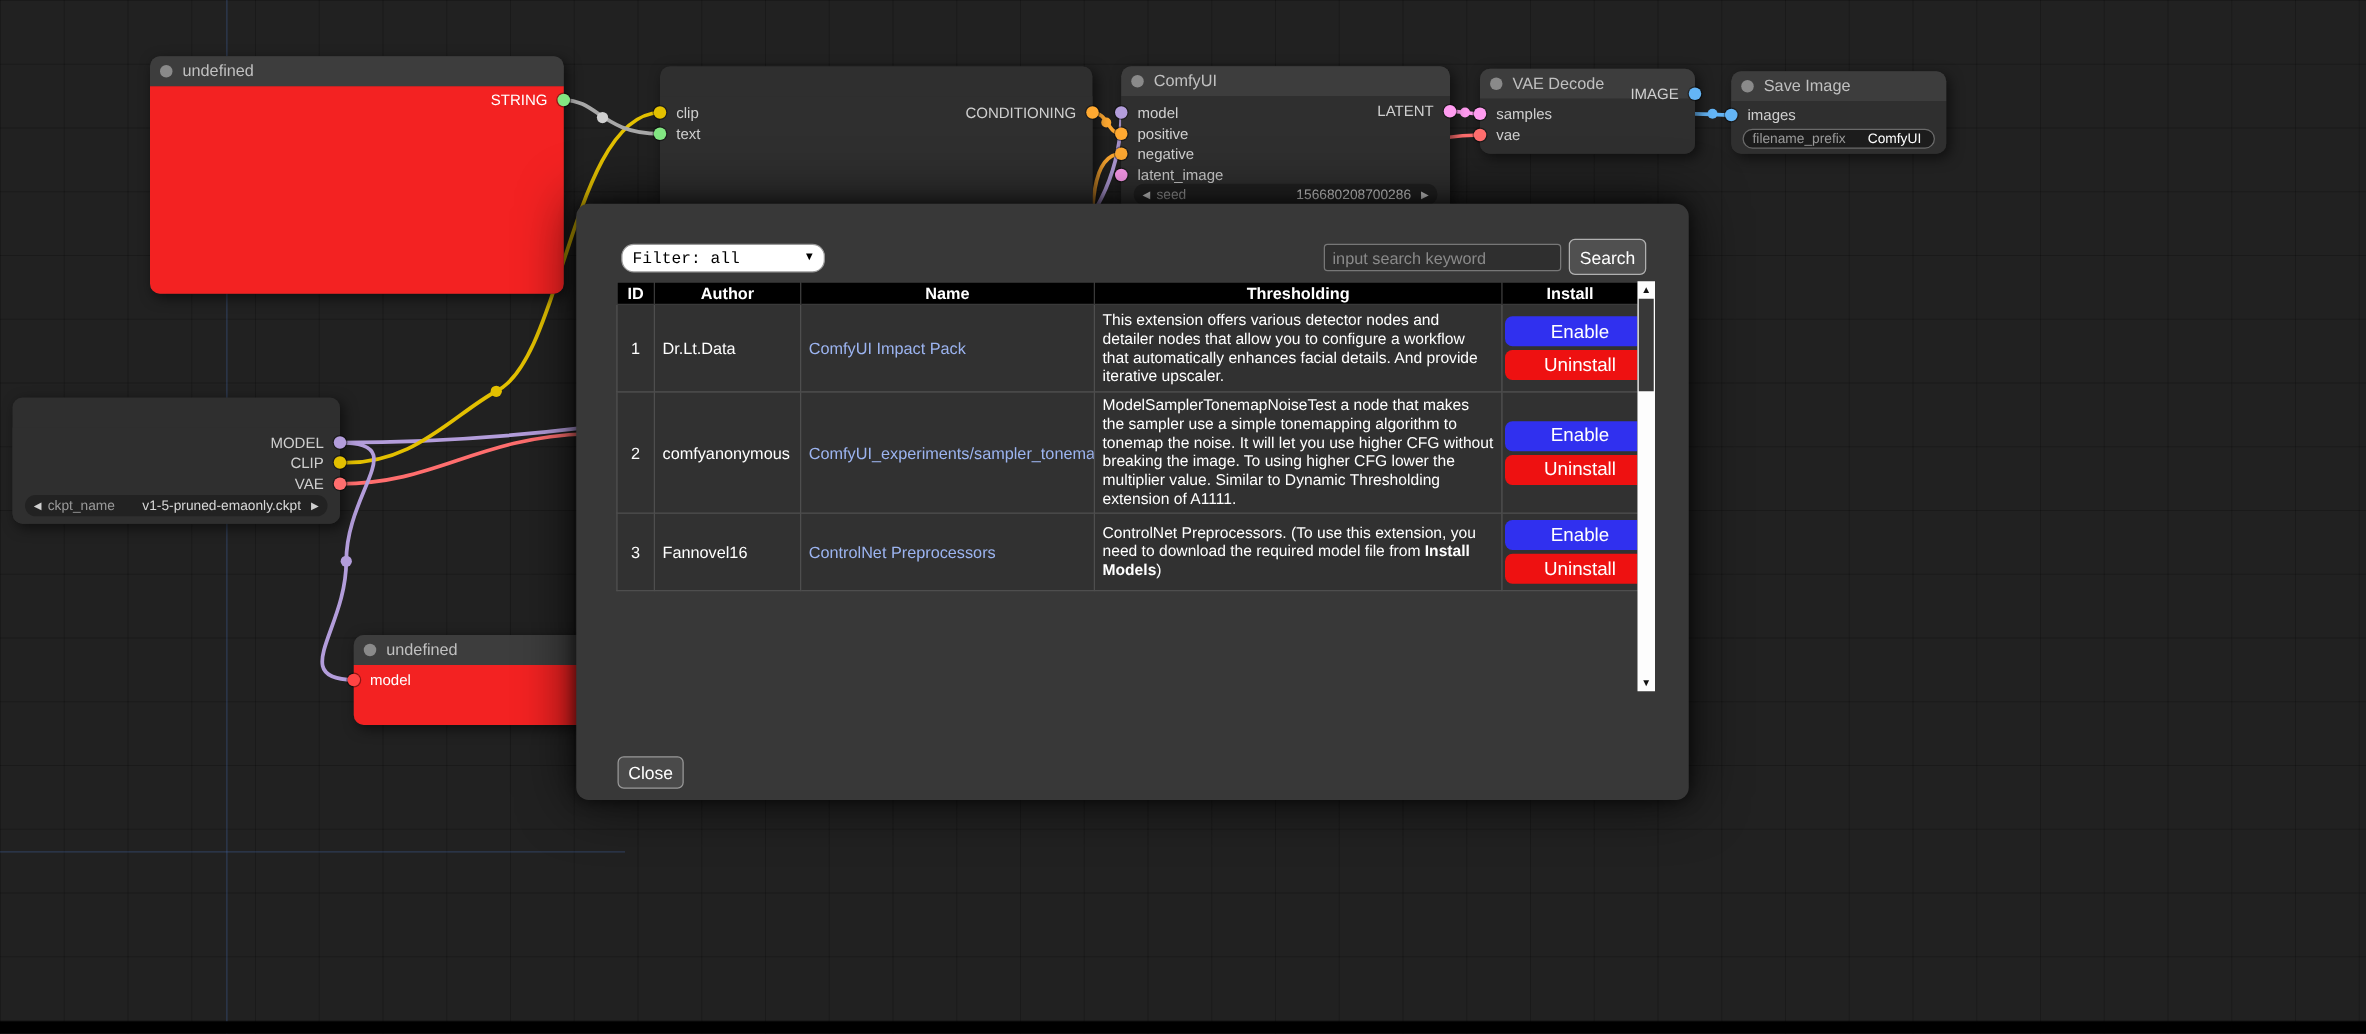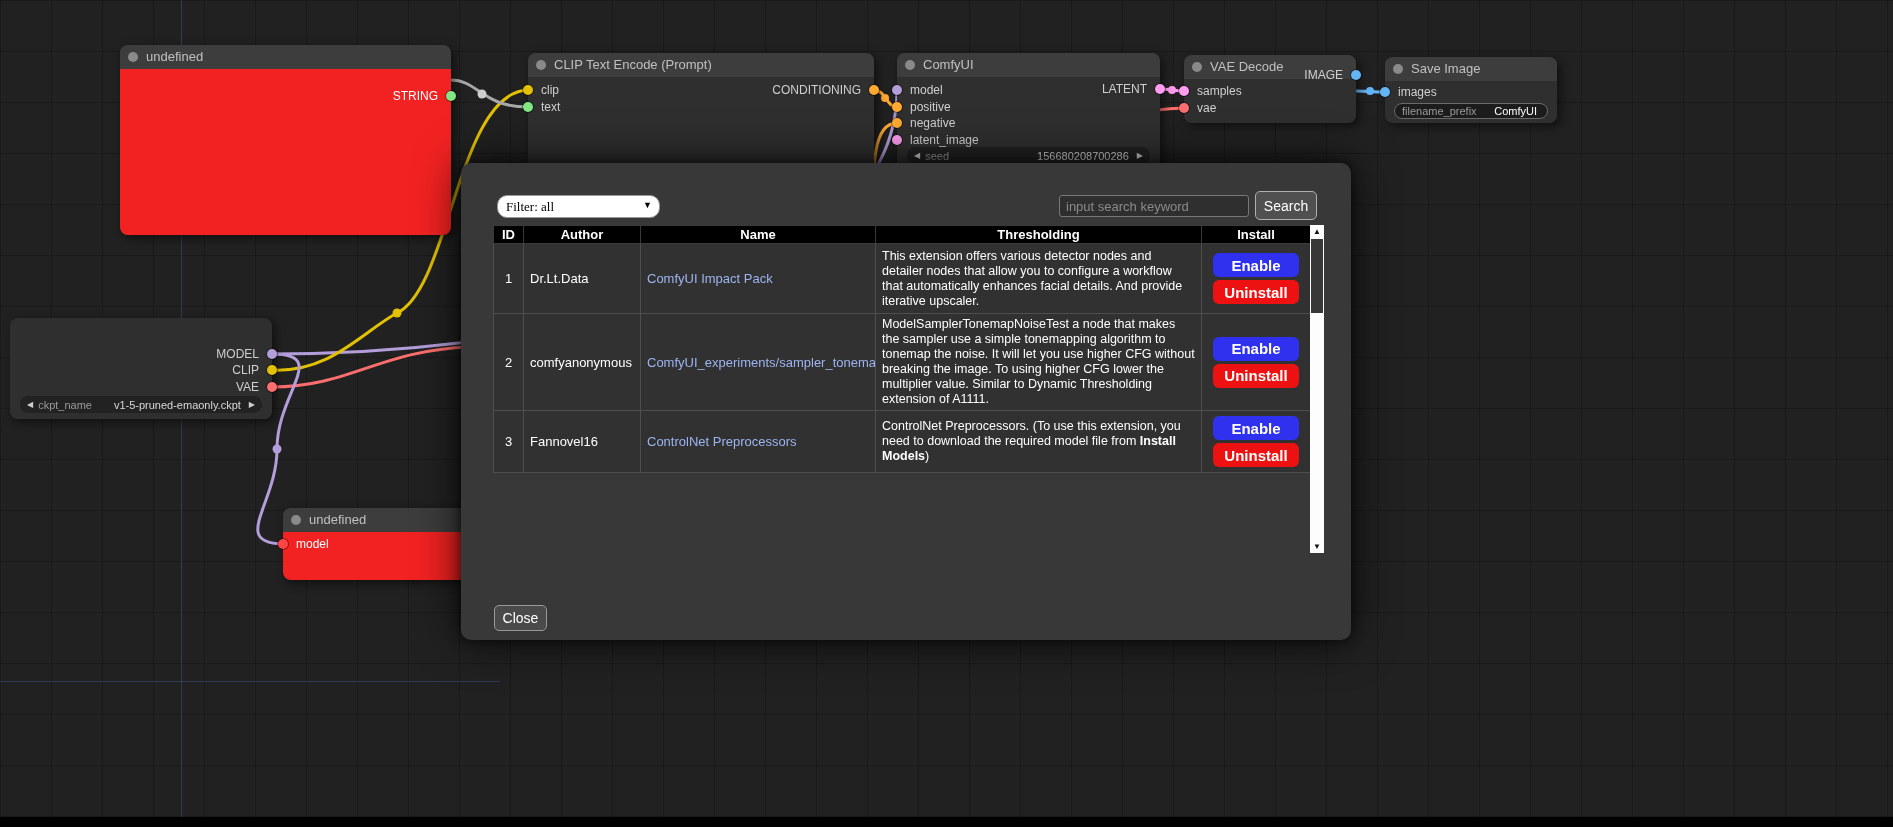--- a/index.html
+++ b/index.html
@@ -38,37 +38,37 @@
   .widget.bordered{background:#1c1c1c;border:1px solid #6a6a6a;}
   .wlabel{color:#9a9a9a;text-align:right;}
   .wvalue{flex:1;text-align:right;color:#d8d8d8;margin-right:3px;white-space:nowrap;overflow:hidden;}
   .warrow{font-size:8px;color:#cfcfcf;}
 
   
   .modal{position:absolute;left:461px;top:163px;width:890px;height:477px;background:#383838;border-radius:10px;
     box-shadow:0 0 45px rgba(0,0,0,0.75), 0 0 12px rgba(0,0,0,0.6);z-index:5;color:#fff;}
   .filter-wrap{position:absolute;left:36px;top:32px;width:163px;height:23px;}
   select.filter{width:163px;height:23px;background:#fff;color:#000;border:1px solid #999;border-radius:10px;
-    font-size:13px;padding:0 20px 0 8px;-webkit-appearance:none;appearance:none;font-family:Liberation Serif, serif;}
+    font-size:13px;padding:0 20px 0 8px;-webkit-appearance:none;appearance:none;font-family:Liberation Mono, monospace;}
   .filter-caret{position:absolute;right:8px;top:5px;font-size:9px;color:#000;pointer-events:none;}
   .search-input{position:absolute;left:598px;top:32px;width:176px;height:18px;background:#2f2f2f;border:1px solid #777;
     border-radius:3px;color:#ddd;font-size:13px;padding:1px 6px;font-family:"Liberation Sans",sans-serif;}
   .search-input::placeholder{color:#8a8a8a;}
   .search-btn{position:absolute;left:794px;top:28px;width:62px;height:29px;background:#505050;border:1px solid #b0b0b0;
     border-radius:5px;color:#fff;font-size:14px;cursor:pointer;font-family:"Liberation Sans",sans-serif;}
   .table-wrap{position:absolute;left:32px;top:62px;width:817px;}
   table{border-collapse:collapse;width:817px;table-layout:fixed;font-size:13px;color:#fff;}
   th{background:#000;color:#fff;font-weight:bold;border:1px solid #3a3a3a;height:15px;padding:1px 3px;font-size:13px;}
   td{border:1px solid #4e4e4e;background:#313131;padding:2px 6px;vertical-align:middle;overflow:hidden;}
   td.c-id{text-align:center;}
   td.c-desc{font-size:12.5px;line-height:15px;padding:3px 6px;}
   td.c-install{text-align:center;padding:2px;}
   a.ext-link{color:#9cb4f0;font-weight:normal;text-decoration:none;white-space:nowrap;cursor:pointer;}
-  .btn-enable,.btn-uninstall{display:block;width:86px;height:24px;margin:3px auto;border:none;border-radius:6px;
-    color:#fff;font-size:15px;cursor:pointer;font-family:"Liberation Sans",sans-serif;font-weight:bold;}
+  .btn-enable,.btn-uninstall{display:block;width:120px;height:24px;margin:3px auto;border:none;border-radius:6px;
+    color:#fff;font-size:15px;cursor:pointer;font-family:"Liberation Sans",sans-serif;}
   .btn-enable{background:#3030ef;}
   .btn-uninstall{background:#ee1111;}
   .vscroll{position:absolute;left:849px;top:62px;width:14px;height:328px;background:#fdfdfd;}
   .sarrow{position:absolute;left:0;width:14px;height:13px;color:#111;font-size:8px;line-height:13px;text-align:center;cursor:pointer;}
   .sarrow.up{top:0;}
   .sarrow.down{bottom:0;}
   .sthumb{position:absolute;left:1px;top:14px;width:12px;height:74px;background:#383838;cursor:pointer;}
   .close-btn{position:absolute;left:33px;top:442px;width:53px;height:26px;background:#4a4a4a;border:1px solid #999;
     border-radius:5px;color:#fff;font-size:14px;cursor:pointer;font-family:"Liberation Sans",sans-serif;}
 </style>
@@ -105,31 +105,27 @@
   <circle cx="1172" cy="90" r="4" fill="#ff9cf0"></circle>
   <circle cx="1370" cy="91" r="4" fill="#64b5f6"></circle>
 </svg>
 
 <div class="node red" style="left:120px;top:45px;width:331px;height:190px;">
   <div class="node-title">
     <span class="collapse-dot"></span>
     <span>undefined</span>
   </div>
   <div class="node-body"></div>
-  <div class="slot out white-label" style="top:28px;margin-top:16px;">
+  <div class="slot out white-label" style="top:28px;">
     <span>STRING</span>
     <span class="dot" style="background:#82e682;"></span>
   </div>
 </div>
 
 <div class="node" style="left:528px;top:53px;width:346px;height:230px;">
-  <div class="node-title">
-    <span class="collapse-dot"></span>
-    <span>CLIP Text Encode (Prompt)</span>
-  </div>
   <div class="node-body"></div>
   <div class="slot in" style="top:30px;">
     <span class="dot" style="background:#e3c000;"></span>
     <span>clip</span>
   </div>
   <div class="slot in" style="top:47px;">
     <span class="dot" style="background:#82e682;"></span>
     <span>text</span>
   </div>
   <div class="slot out" style="top:30px;">

